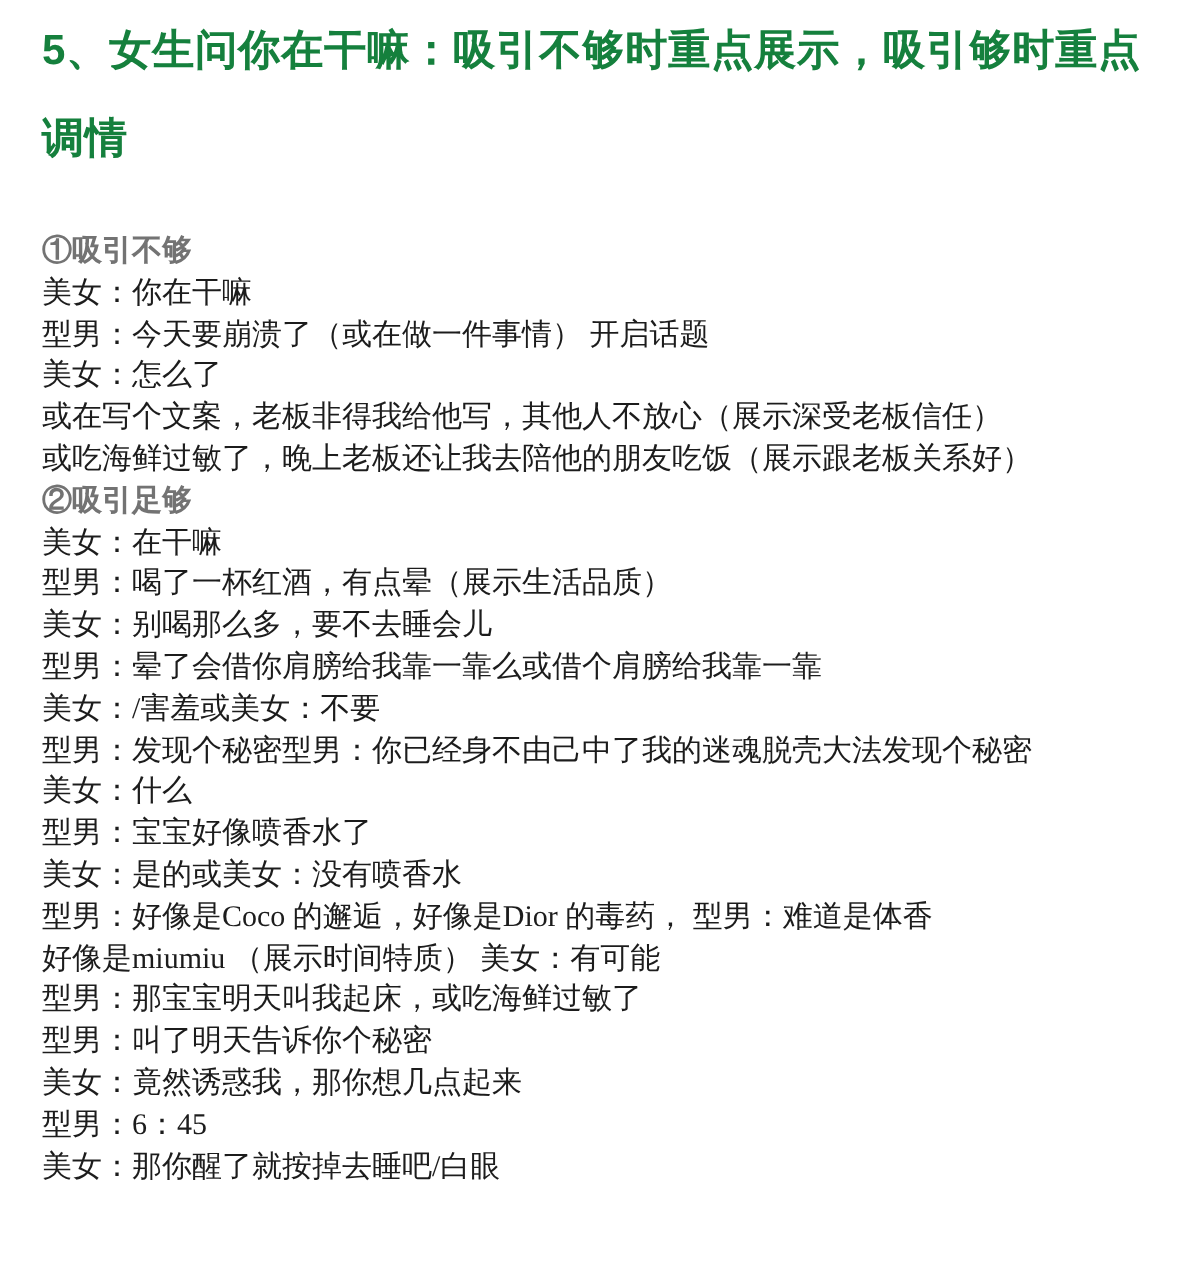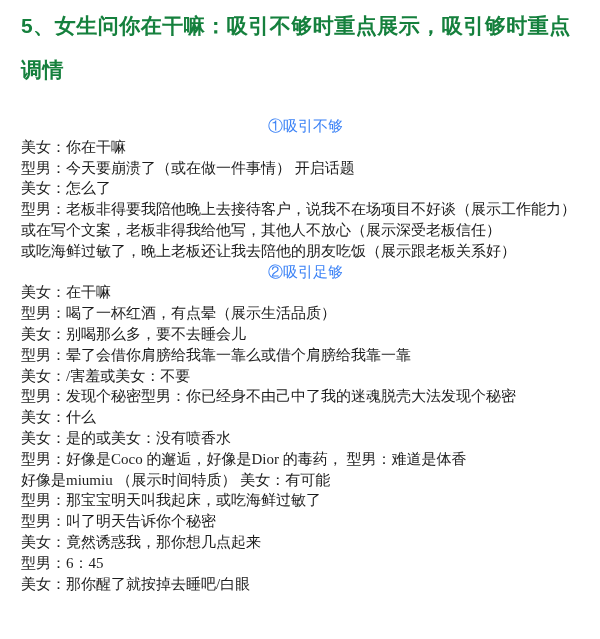--- a/index.html
+++ b/index.html
@@ -22,26 +22,25 @@
     font-weight: 700;
     font-size: 21px;
     line-height: 44px;
     margin: 0 0 24px 0;
     letter-spacing: 0.5px;
     white-space: pre;
     color: #15803d;
   }
   .heading {
     font-family: "Liberation Sans", sans-serif;
-    font-weight: 400;
+    font-weight: 700;
     font-size: 15px;
     line-height: 20.8px;
     white-space: pre;
-    color: #3b82f6;
-    text-align: center;
+    color: #737373;
   }
   .line {
     font-family: "Liberation Serif", serif;
     font-size: 15px;
     line-height: 20.8px;
     white-space: pre;
     color: #1c1c1c;
   }
 </style>
 </head>
@@ -49,36 +48,36 @@
 
 <div class="page">
   <h1 class="title"><span>5、女生问你在干嘛：吸引不够时重点展示，吸引够时重点</span><br><span>调情</span></h1>
   <div id="sections">
   <section>
     <div class="heading">①吸引不够</div>
     <div>
           <div class="line">美女：你在干嘛</div>
           <div class="line">型男：今天要崩溃了（或在做一件事情） 开启话题</div>
           <div class="line">美女：怎么了</div>
-          <div class="line">型男：老板非得要我陪他晚上去接待客户，说我不在场项目不好谈（展示工作能力）</div>
           <div class="line">或在写个文案，老板非得我给他写，其他人不放心（展示深受老板信任）</div>
           <div class="line">或吃海鲜过敏了，晚上老板还让我去陪他的朋友吃饭（展示跟老板关系好）</div>
         </div>
   </section>
 
   <section>
     <div class="heading">②吸引足够</div>
     <div>
           <div class="line">美女：在干嘛</div>
           <div class="line">型男：喝了一杯红酒，有点晕（展示生活品质）</div>
           <div class="line">美女：别喝那么多，要不去睡会儿</div>
           <div class="line">型男：晕了会借你肩膀给我靠一靠么或借个肩膀给我靠一靠</div>
           <div class="line">美女：/害羞或美女：不要</div>
           <div class="line">型男：发现个秘密型男：你已经身不由己中了我的迷魂脱壳大法发现个秘密</div>
           <div class="line">美女：什么</div>
+          <div class="line">型男：宝宝好像喷香水了</div>
           <div class="line">美女：是的或美女：没有喷香水</div>
           <div class="line">型男：好像是Coco 的邂逅，好像是Dior 的毒药， 型男：难道是体香</div>
           <div class="line">好像是miumiu （展示时间特质） 美女：有可能</div>
           <div class="line">型男：那宝宝明天叫我起床，或吃海鲜过敏了</div>
           <div class="line">型男：叫了明天告诉你个秘密</div>
           <div class="line">美女：竟然诱惑我，那你想几点起来</div>
           <div class="line">型男：6：45</div>
           <div class="line">美女：那你醒了就按掉去睡吧/白眼</div>
         </div>
   </section>

